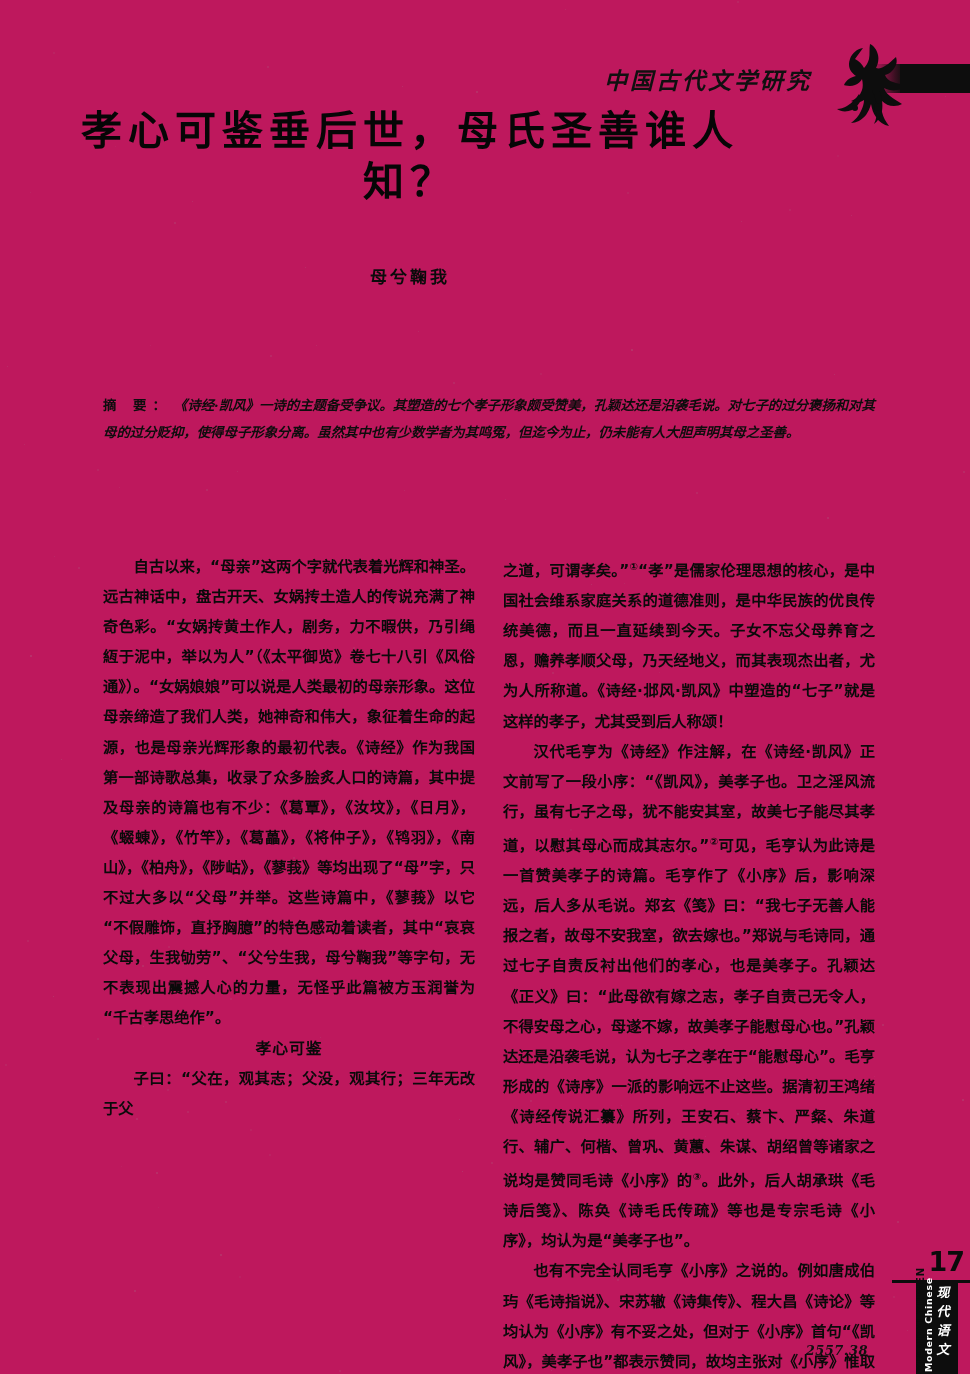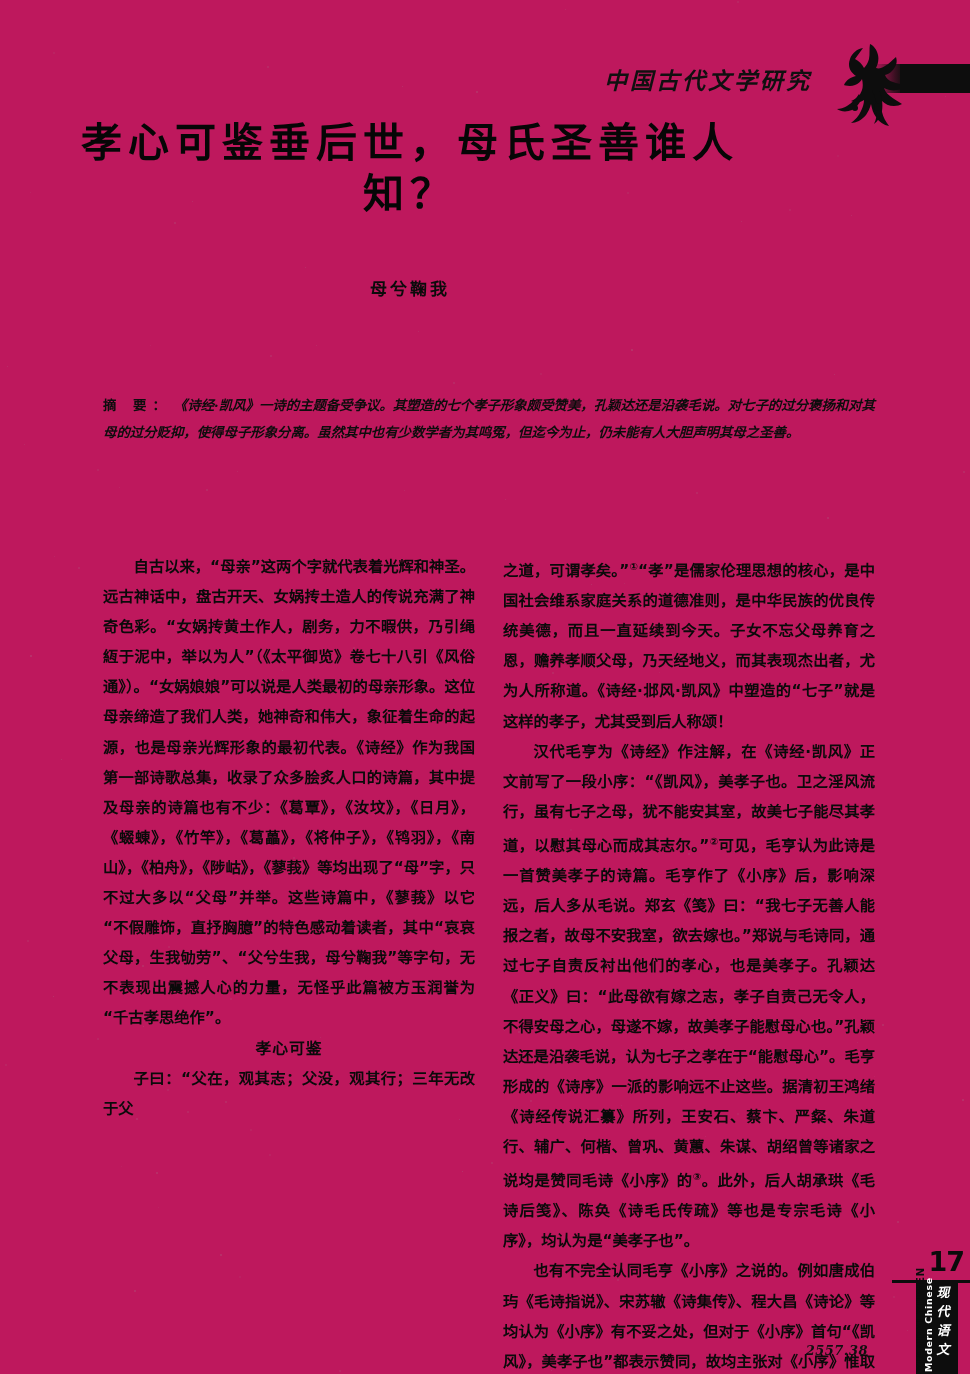--- a/index.html
+++ b/index.html
@@ -78,21 +78,21 @@
     left: 868px;
     top: 38px;
     width: 36px;
     height: 29px;
     background: linear-gradient(to right, rgba(13,13,13,0) 0%, rgba(13,13,13,.25) 35%, rgba(13,13,13,.75) 75%, #0d0d0d 100%);
   }
 
   
   .title-block {
     position: absolute;
-    top: 118px;
+    top: 106px;
     left: 0;
     width: 820px;
     text-align: center;
   }
   .article-title {
     font-family: "DejaVu Sans", "Liberation Sans", sans-serif;
     font-size: 41px;
     font-weight: 700;
     letter-spacing: 6px;
     line-height: 1.25;

